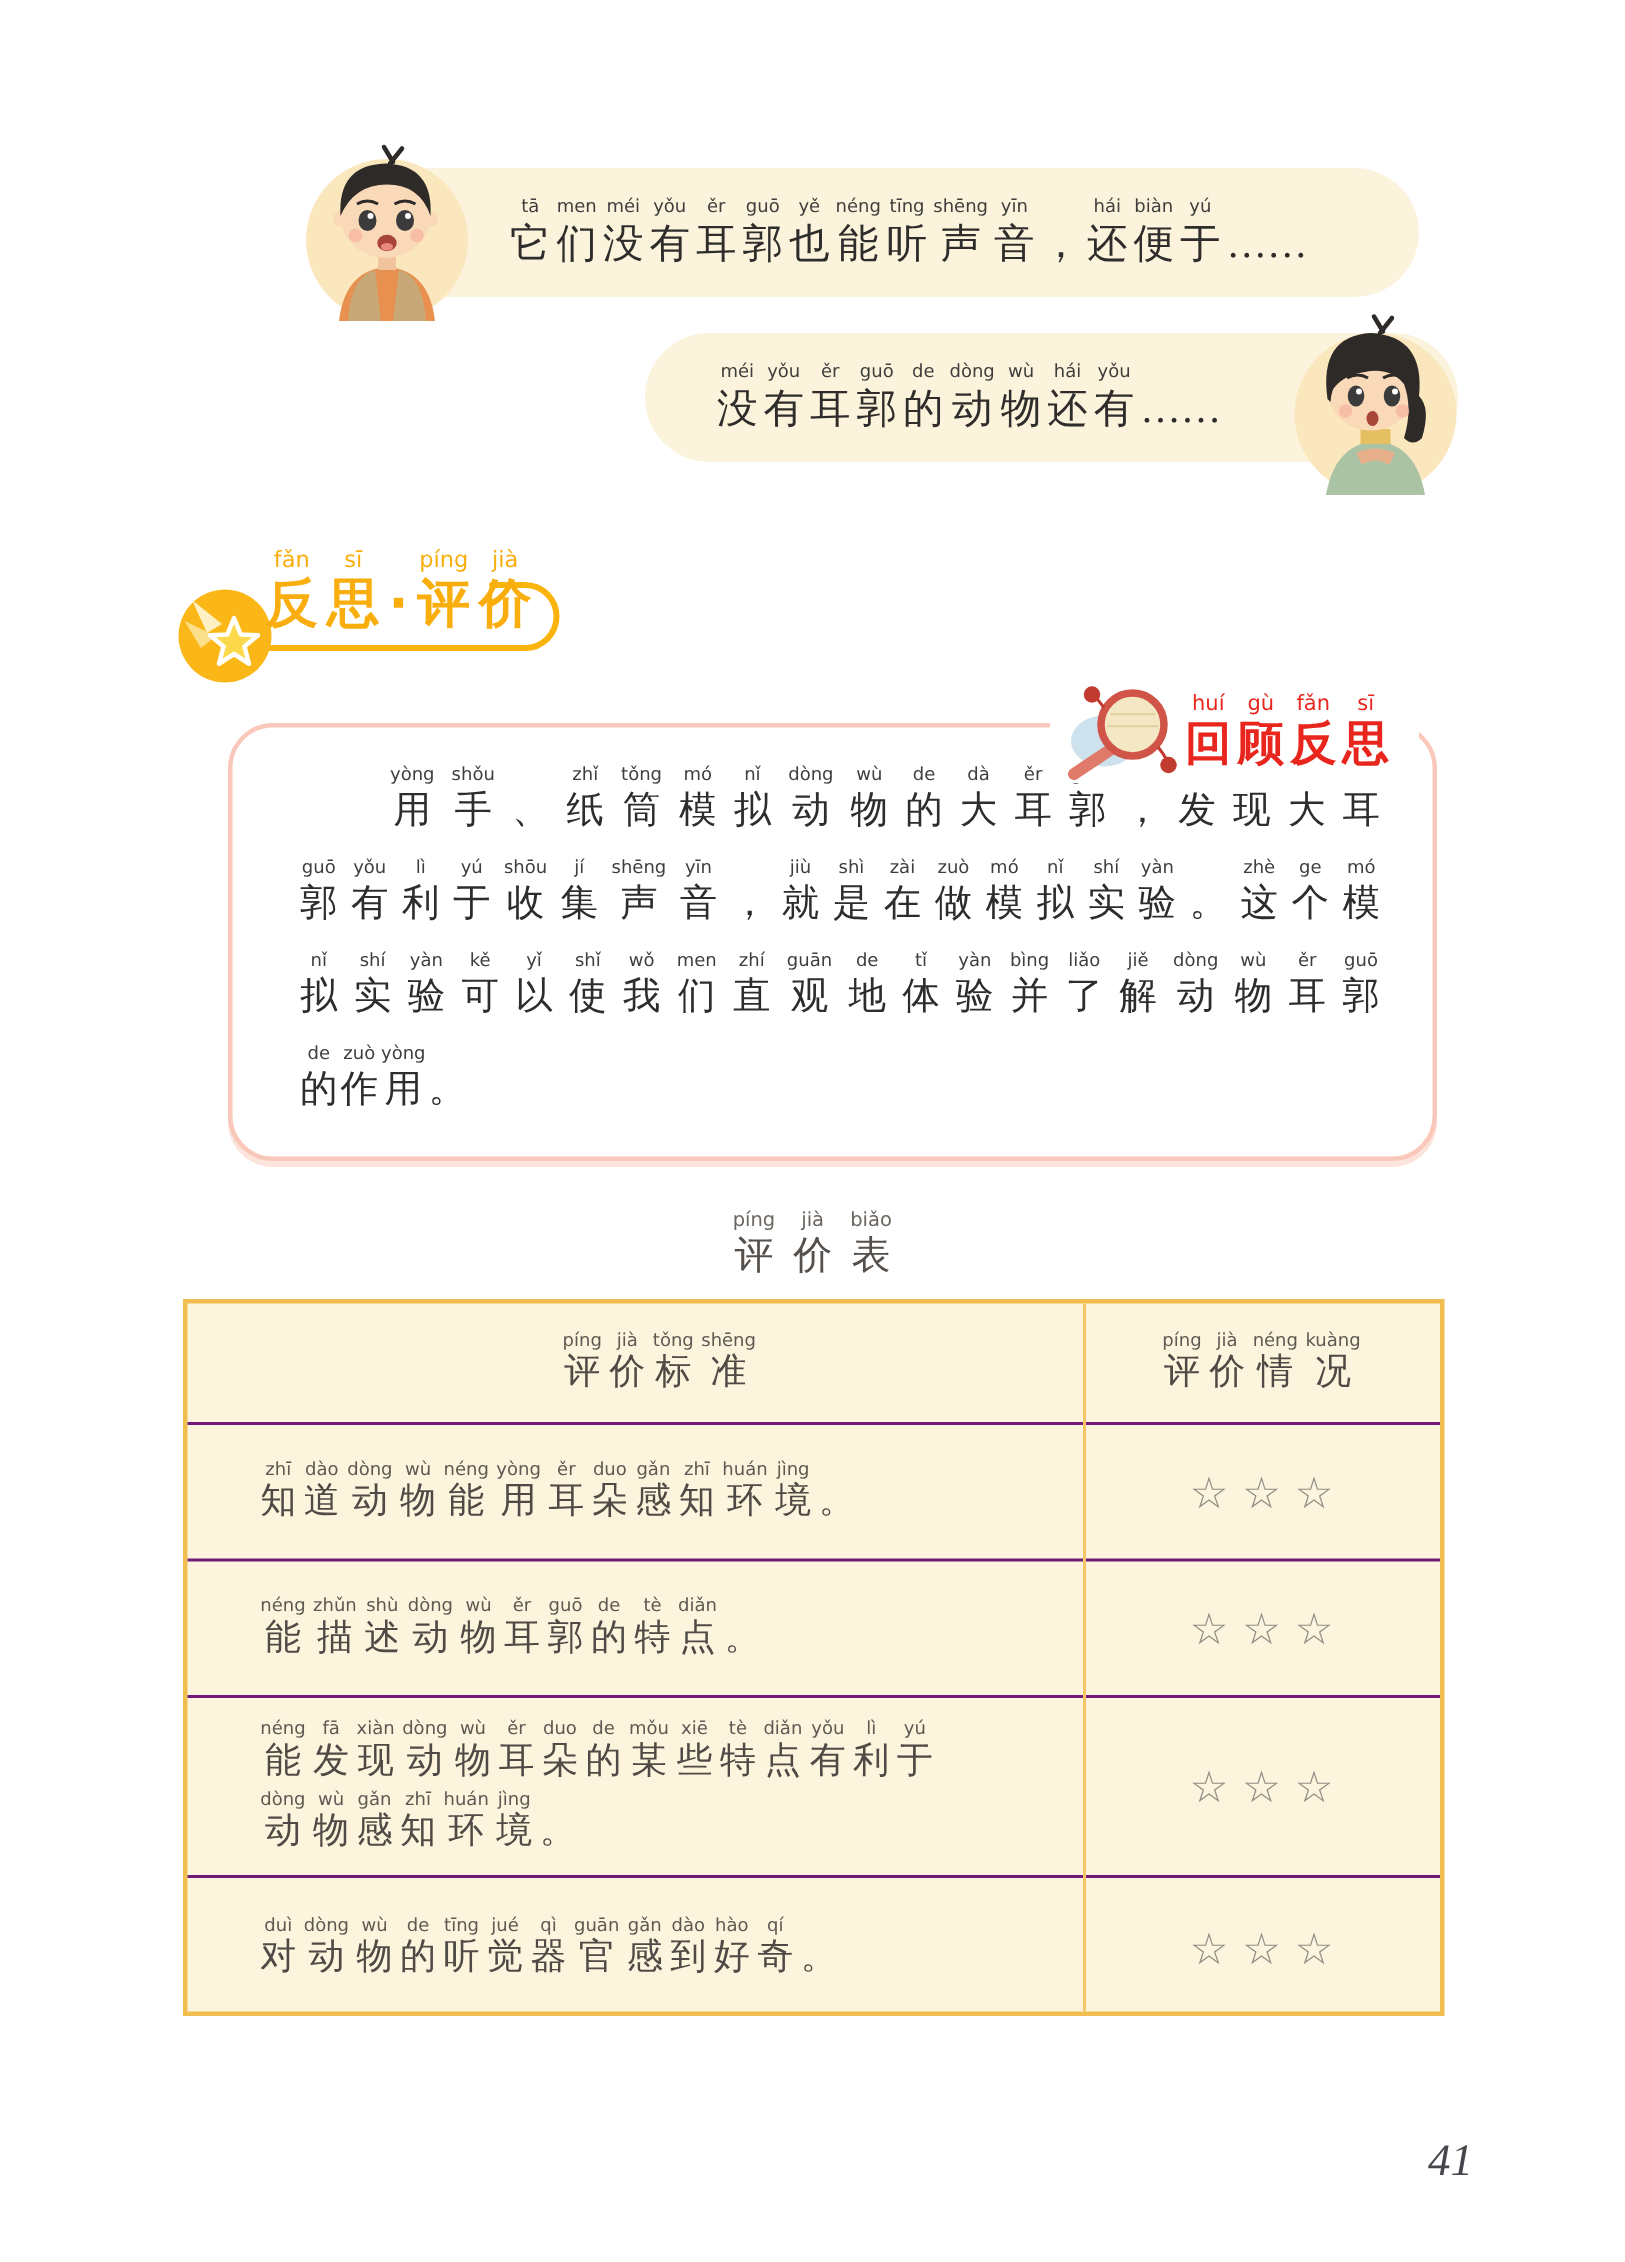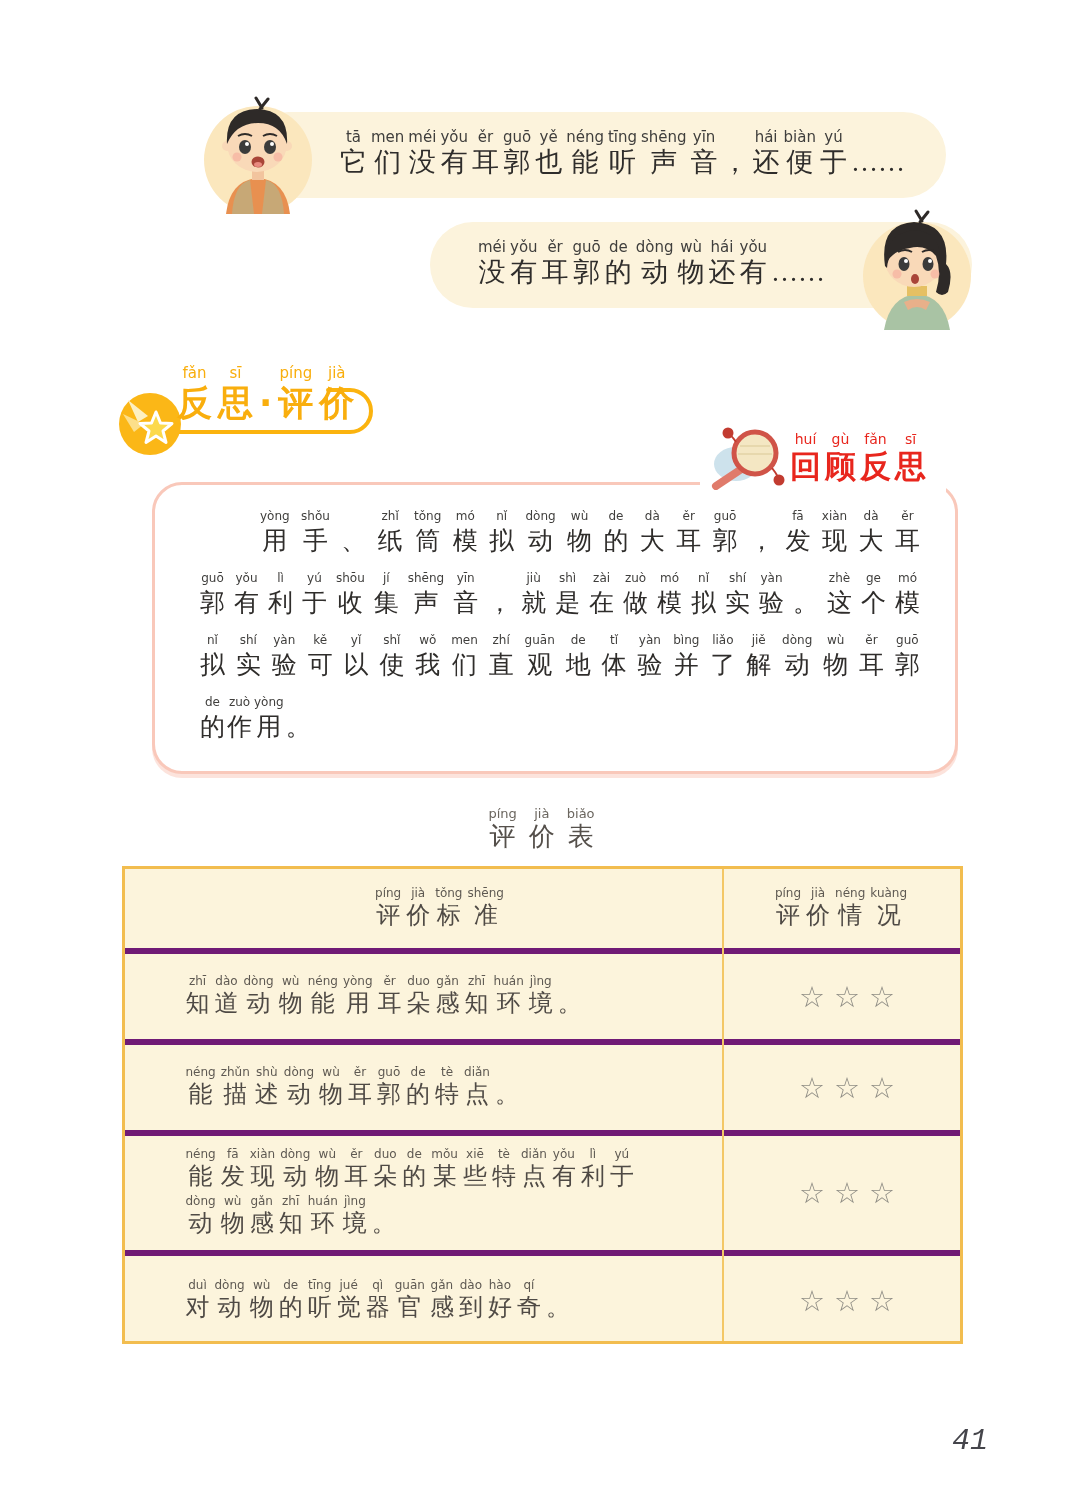--- a/index.html
+++ b/index.html
@@ -13,35 +13,35 @@
   .rp { font-size:12px; line-height:15px; height:15px; color:#3f3e3c; white-space:nowrap;
         font-family:"DejaVu Sans","Liberation Sans",sans-serif; }
   .rh { font-size:25px; line-height:33px; color:#2f2d2b;
         font-family:"Liberation Serif","DejaVu Serif",serif; }
   .ruby-line { display:flex; flex-wrap:nowrap; align-items:flex-end; }
   
   .bubble { position:absolute; background:#FCF3DC; border-radius:46px; display:flex; align-items:center; }
   #bubble-boy  { left:246px; top:112px; width:700px; height:86px; padding-left:92px; }
   #bubble-girl { left:430px; top:222px; width:542px; height:86px; padding-left:46px; }
   .bubble .rh { font-size:27px; line-height:35px; }
-  .bubble .rp { font-size:15px; }
+  .bubble .rp { font-size:12px; }
   .avatar { position:absolute; }
   #avatar-boy  { left:196px; top:92px;  width:124px; height:124px; }
   #avatar-girl { left:854px; top:206px; width:126px; height:126px; }
   
   #section-header { position:absolute; left:112px; top:360px; width:300px; height:104px; }
   #tab-outline { position:absolute; left:0; top:0; }
   #header-badge { position:absolute; left:6px; top:32px; width:64px; height:64px; }
   #header-title { position:absolute; left:62px; top:4px; }
   #header-title .rp { color:#F9AE0D; font-size:15px; height:18px; line-height:18px; }
   #header-title .rh { color:#F9AE0D; font-size:35px; line-height:42px; font-weight:bold;
                       font-family:"DejaVu Sans","Liberation Sans",sans-serif; }
   #header-title .rchar { margin:0 3px; }
   
-  #recall-group { position:absolute; left:700px; top:424px; width:246px; height:68px;
+  #recall-group { position:absolute; left:700px; top:454px; width:246px; height:68px;
                   background:#ffffff; display:flex; align-items:center; z-index:2; }
   #drum-icon { width:88px; height:64px; flex:0 0 auto; }
   #recall-label .rp { color:#E8261D; font-size:14px; height:17px; line-height:17px; }
   #recall-label .rh { color:#E8261D; font-size:31px; line-height:37px; font-weight:bold;
                       font-family:"DejaVu Sans","Liberation Sans",sans-serif; }
   #recall-label .rchar { margin:0 2px; }
   #recall-box { position:absolute; left:152px; top:482px; width:806px; height:292px;
                 background:#ffffff; border:3px solid #F9C8BA; border-radius:30px;
                 box-shadow:0 4px 0 rgba(249,200,186,.5); z-index:1;
                 padding:24px 34px 0 44px; }
@@ -51,38 +51,38 @@
   .para-line .rchar { margin:0 1px; }
   
   #eval-title { position:absolute; left:0; top:806px; width:1083px; display:flex; justify-content:center; }
   #eval-title .rh { font-size:26px; color:#55504B; line-height:32px; }
   #eval-title .rp { color:#6b665f; font-size:13px; }
   #eval-title .rchar { margin:0 6px; }
   #eval-table { position:absolute; left:122px; top:866px; width:841px; height:478px;
                 background:#FCF4DC; border:3px solid #F2BD4F; }
   #col-divider { position:absolute; left:597px; top:0; bottom:0; width:2px; background:#F3C766; }
   .t-row { display:flex; width:100%; }
-  .t-row + .t-row { border-top:6px solid #701a75;padding-left:12px; }
+  .t-row + .t-row { border-top:2px solid #701a75; }
   .t-header { height:79px; }
   .t-r1 { height:91px; } .t-r2 { height:91px; } .t-r3 { height:120px; } .t-r4 { height:95px; }
   .t-cell-left { width:597px; display:flex; flex-direction:column; justify-content:center;
                  padding-left:46px; padding-right:14px; }
   .t-cell-right { flex:1; display:flex; align-items:center; justify-content:center; }
   .t-cell-center { display:flex; flex-direction:row; justify-content:center; align-items:center; }
   #eval-table .rh { font-size:24px; line-height:31px; color:#4F4A45; }
   #eval-table .rp { font-size:12px; color:#5e5952; height:14px; line-height:14px; }
   #eval-table .rchar { margin:0 2.5px; }
   .t-header .rh { color:#5B554E; }
   .t-header .rchar { margin:0 4px; }
   .stars { font-size:29px; color:#8F8D85; letter-spacing:9px; text-indent:9px;
            font-family:"DejaVu Sans",sans-serif; }
   .row-line2 { margin-top:2px; }
   
   #page-number { position:absolute; left:952px; top:1424px; font-size:30px; font-style:italic;
-                 color:#45454B; font-family:Liberation Mono, monospace; }
+                 color:#45454B; font-family:Liberation Serif, serif; }
 </style>
 </head>
 <body>
 
 <div id="page">
 
   <div class="bubble" id="bubble-boy">
     <div class="ruby-line">
         <span class="rchar">
           <span class="rp">tā</span>

